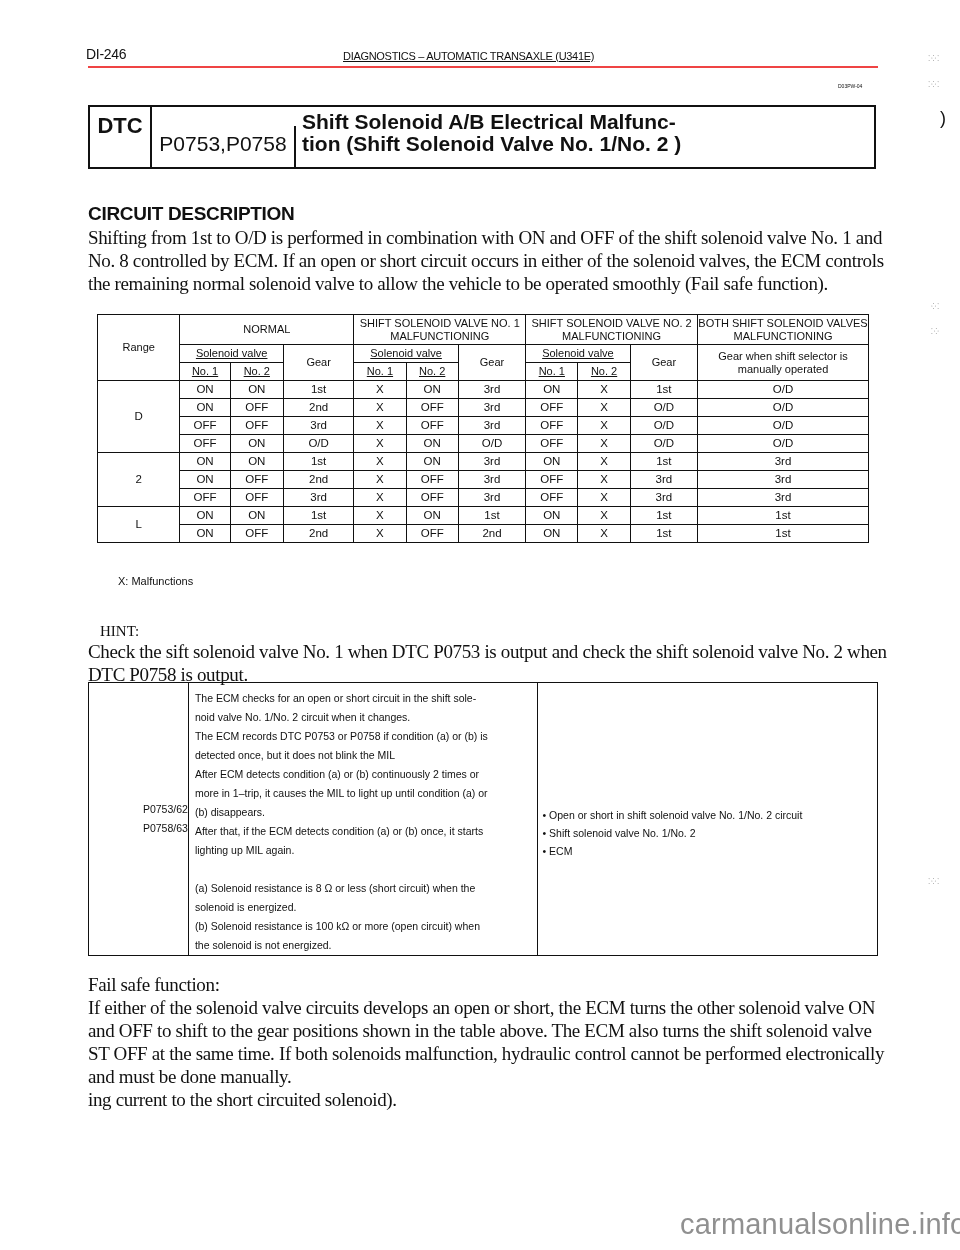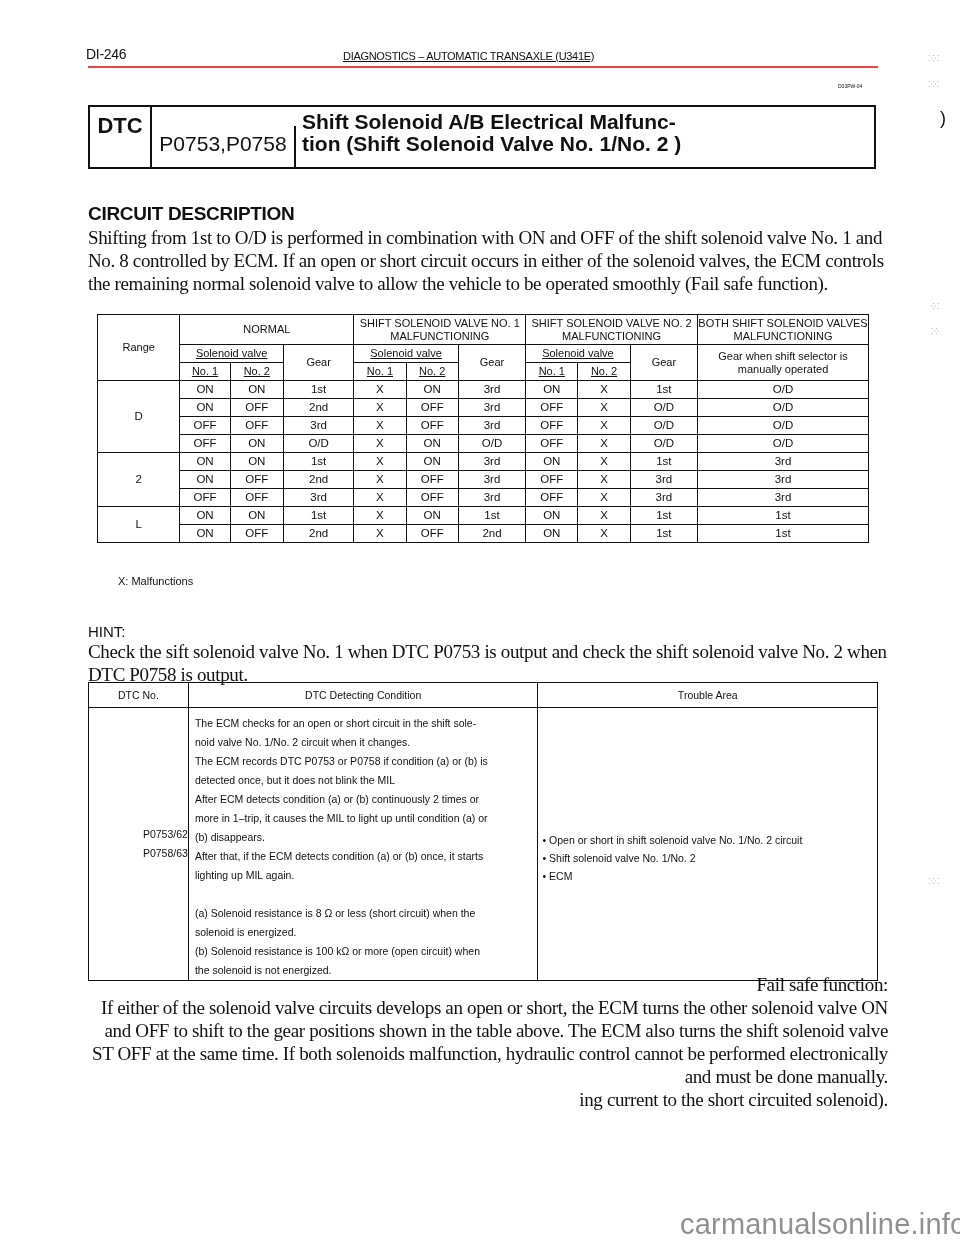--- a/index.html
+++ b/index.html
@@ -22,30 +22,30 @@
   .circuit-text { left: 88px; top: 226px; }
 
   table { border-collapse: collapse; }
   .gear-table { left: 97px; top: 314px; width: 772px; font-size: 11.5px; }
   .gear-table td { border: 1.5px solid #111; text-align: center; height: 17px; padding: 0; line-height: 13px; }
   .gear-table td.hdr { font-size: 11px; }
   .gear-table td.sv { text-decoration: underline; font-size: 11px; }
   .gear-table td.rng { width: 80px; }
   .footnote { left: 118px; top: 575px; font-size: 11px; }
 
-  .hint-label { left: 88px; top: 623px; font-size: 15px; }
+  .hint-label { left: 100px; top: 623px; font-size: 15px; font-family: Liberation Serif, serif; }
   .hint-text { left: 88px; top: 640px; }
 
   .dtc-table { left: 88px; top: 682px; width: 790px; font-size: 10.5px; }
   .dtc-table td { border: 1.5px solid #111; vertical-align: top; padding: 0; }
   .dtc-table th { border: 1.5px solid #111; font-weight: normal; height: 22px; font-size: 10.5px; }
   .cond-line { display: block; line-height: 19px; padding-left: 6px; }
   .trouble-line { display: block; line-height: 18px; padding-left: 4px; }
 
-  .failsafe { left: 88px; top: 973px; text-align: right; }
+  .failsafe { left: 88px; top: 973px; }
 
   .watermark { left: 680px; top: 1208px; font-size: 29px; color: #909090; letter-spacing: 0.2px; }
 </style>
 </head>
 <body>
 
 <div class="abs page-num">DI-246</div>
 <div class="abs running-head">
   <span>DIAGNOSTICS  –  AUTOMATIC TRANSAXLE (U341E)</span>
 </div>
@@ -235,25 +235,20 @@
   <div>DTC P0758 is output.</div>
 </div>
 
 <table class="abs dtc-table">
   <colgroup>
       <col style="width:100px">
       <col style="width:350px">
       <col style="width:340px">
     </colgroup>
   <tbody>
-      <tr>
-    <th>DTC No.</th>
-    <th>DTC Detecting Condition</th>
-    <th>Trouble Area</th>
-  </tr>
   <tr style="height:270px">
     <td style="vertical-align:middle; text-align:right;">
       <div style="line-height:19px">P0753/62</div>
       <div style="line-height:19px">P0758/63</div>
     </td>
     <td style="padding-top:6px" id="cond-cell">
           <span class="cond-line">The ECM checks for an open or short circuit in the shift sole-</span>
           <span class="cond-line">noid valve No. 1/No. 2 circuit when it changes.</span>
           <span class="cond-line">The ECM records DTC P0753 or P0758 if condition (a) or (b) is</span>
           <span class="cond-line">detected once, but it does not blink the MIL</span>

